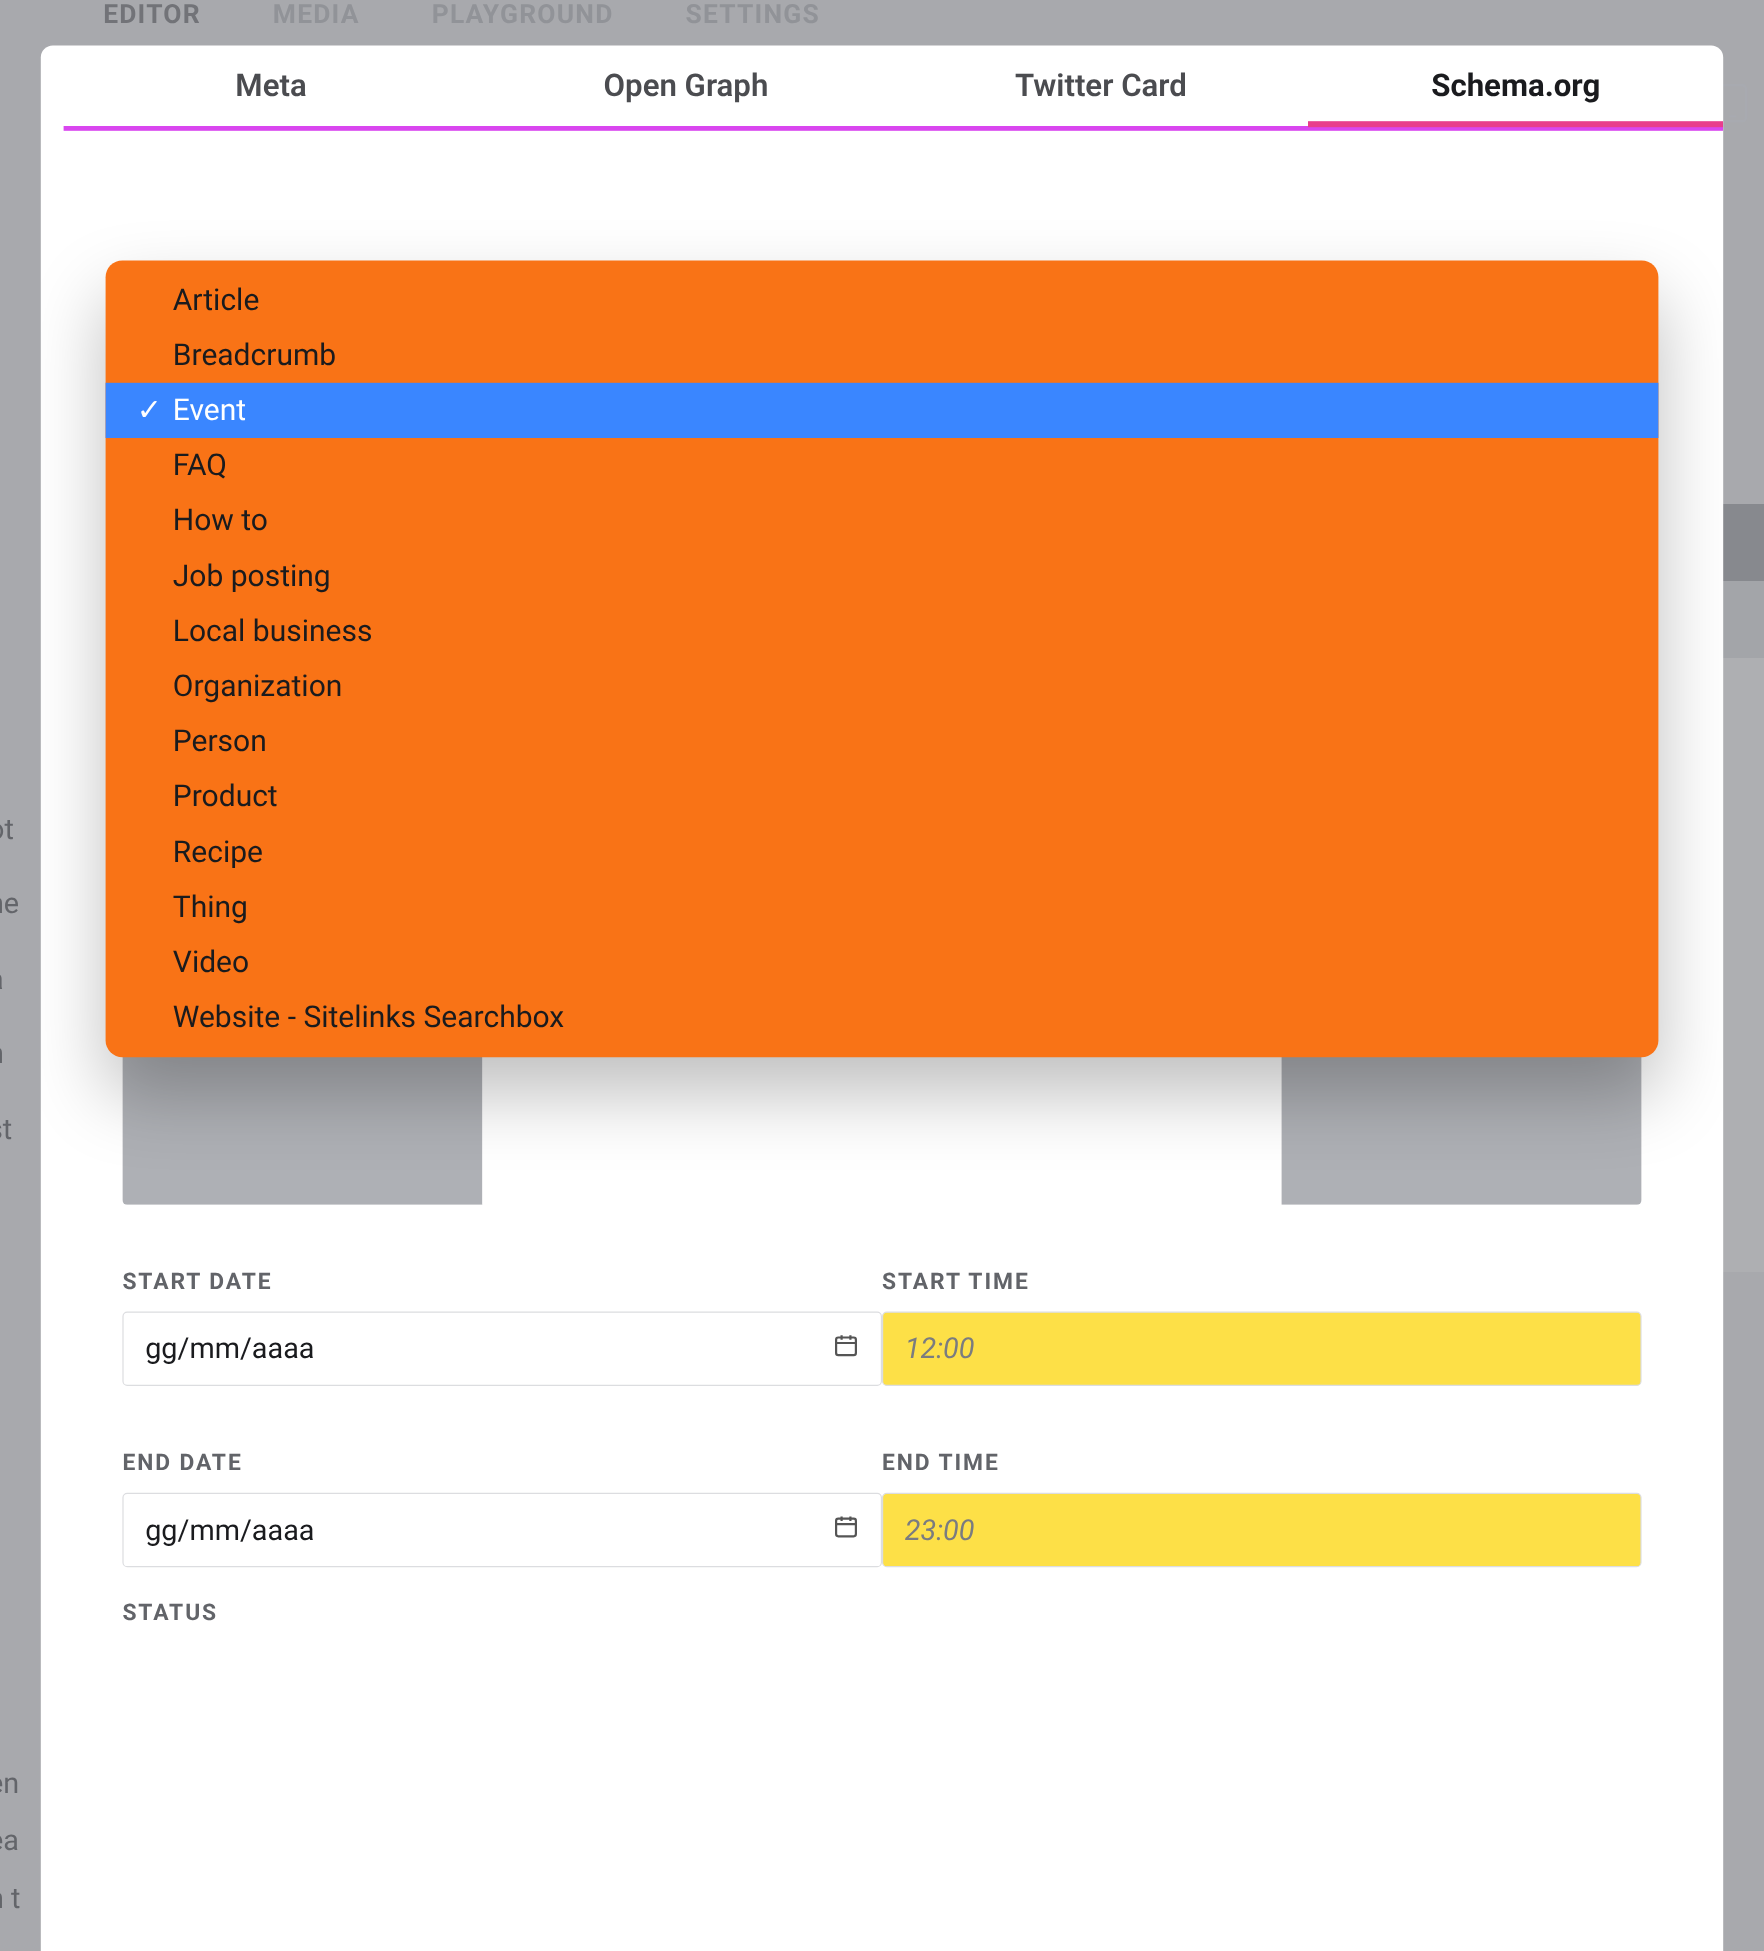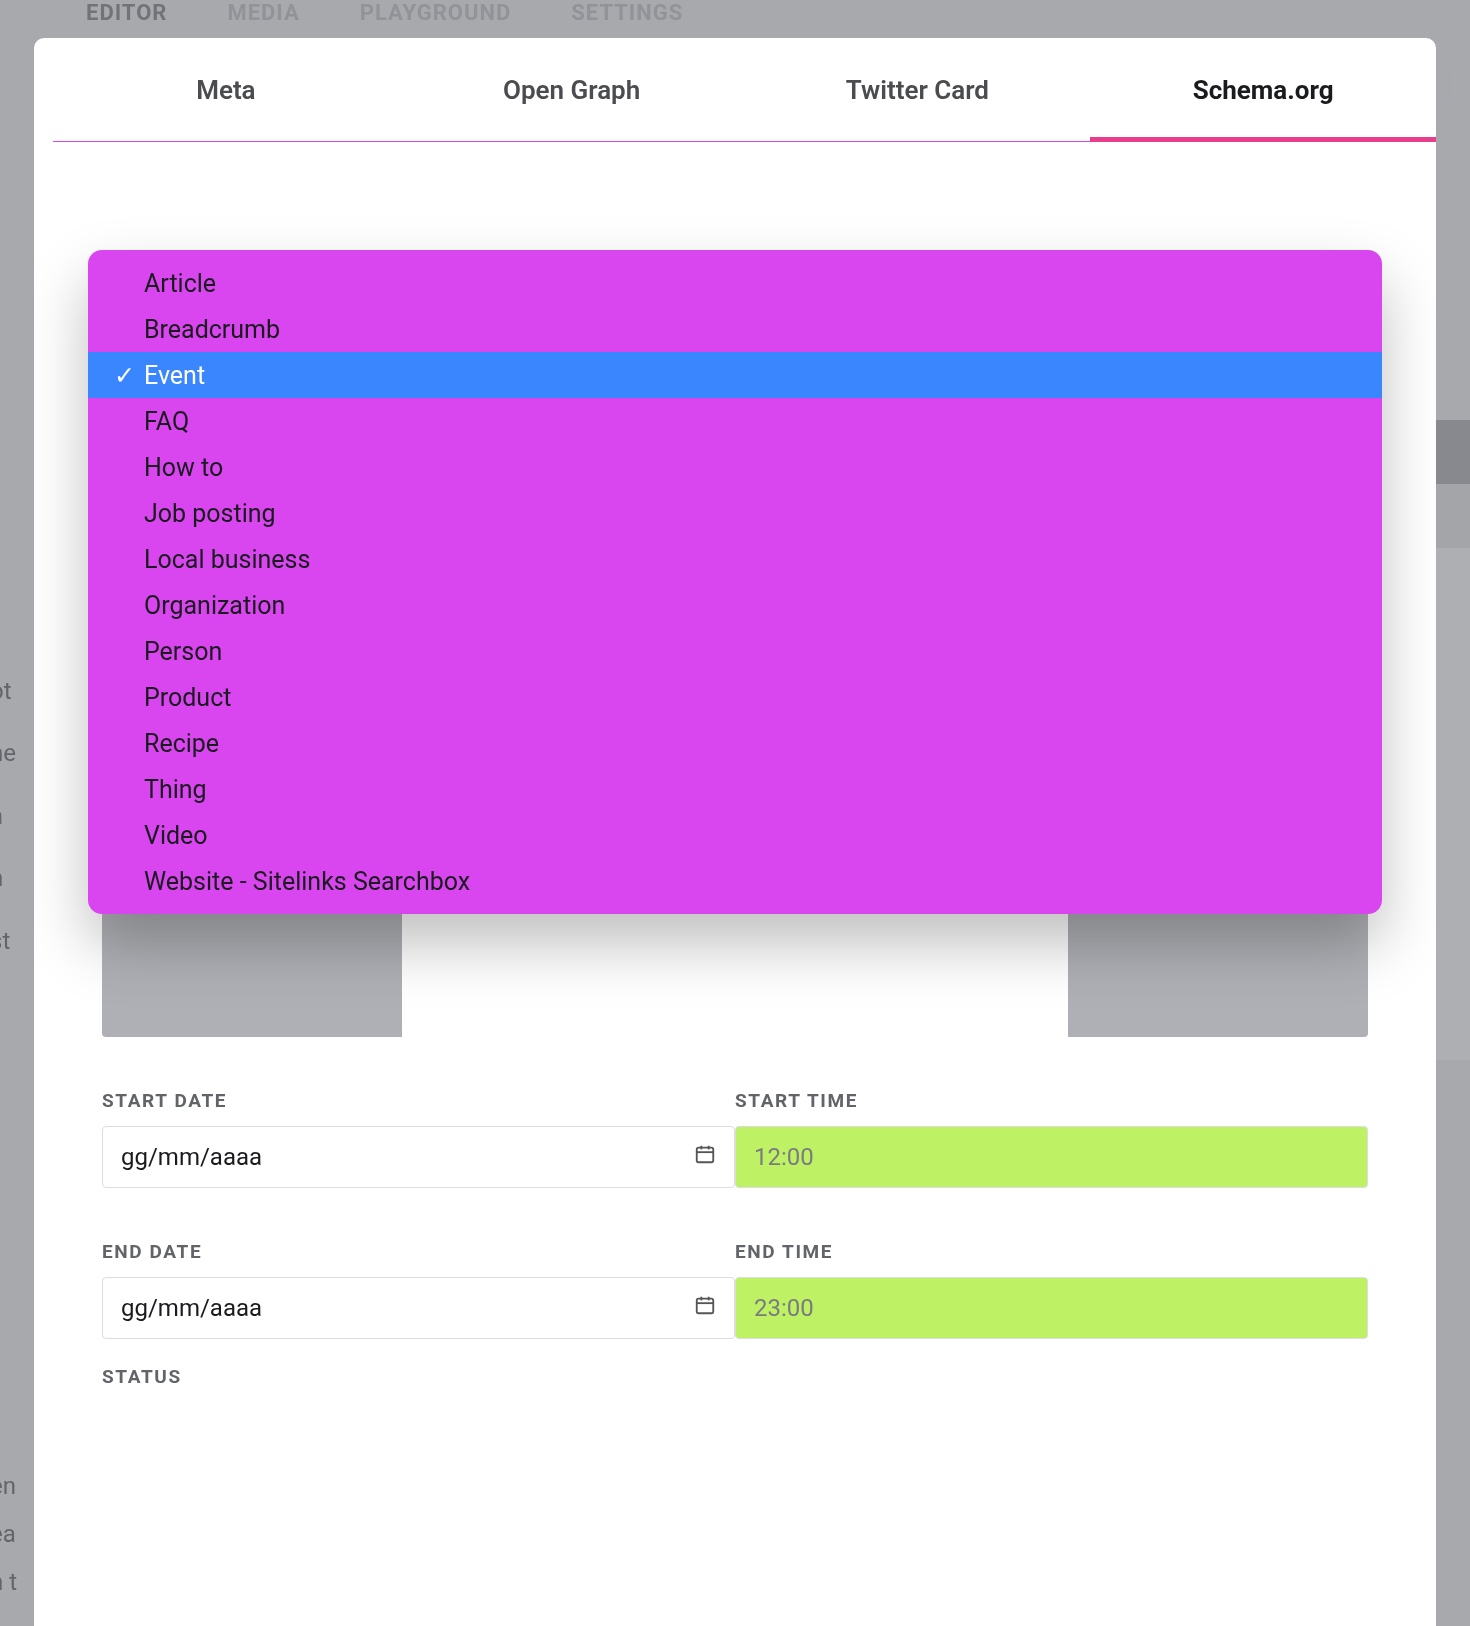--- a/index.html
+++ b/index.html
@@ -94,22 +94,22 @@
     background: #ffffff;
     border-radius: 10px 10px 0 0;
     overflow: hidden;
     display: flex;
     flex-direction: column;
   }
 
   
   .tabs {
     display: flex;
-    height: 104px;
-    border-bottom: 1px solid #d946ef;
+    height: 71px;
+    border-bottom: 4px solid #d946ef;
     margin-left: 19px;
   }
   .tab {
     flex: 1;
     display: flex;
     align-items: center;
     justify-content: center;
     font-size: 26px;
     font-weight: 600;
     color: #4b4c50;
@@ -195,21 +195,21 @@
     background: #fff;
   }
 
   
   .dropdown {
     position: absolute;
     z-index: 5;
     top: 108px;
     left: 54px;
     right: 54px;
-    background: #d946ef;
+    background: #f97316;
     border-radius: 14px;
     box-shadow: 0 30px 60px rgba(0,0,0,0.25);
     padding: 10px 0;
   }
   .dd-item {
     display: flex;
     align-items: center;
     height: 46px;
     padding: 0 18px 0 26px;
     font-size: 25px;
@@ -265,22 +265,23 @@
     border-radius: 4px;
     padding: 0 18px;
     font-size: 24px;
     color: #1a1b1e;
     background: #fff;
     display: flex;
     align-items: center;
     justify-content: space-between;
   }
   .input.disabled {
-    background: #bef264;
+    background: #fde047;
     color: #7a7c80;
+    font-style: italic;
   }
   .input-text { color: inherit; }
   .cal-icon { color: #555; }
 
   .status-row { margin-top: 26px; }
 </style>
 </head>
 <body>
 
 <div class="bg-page">

